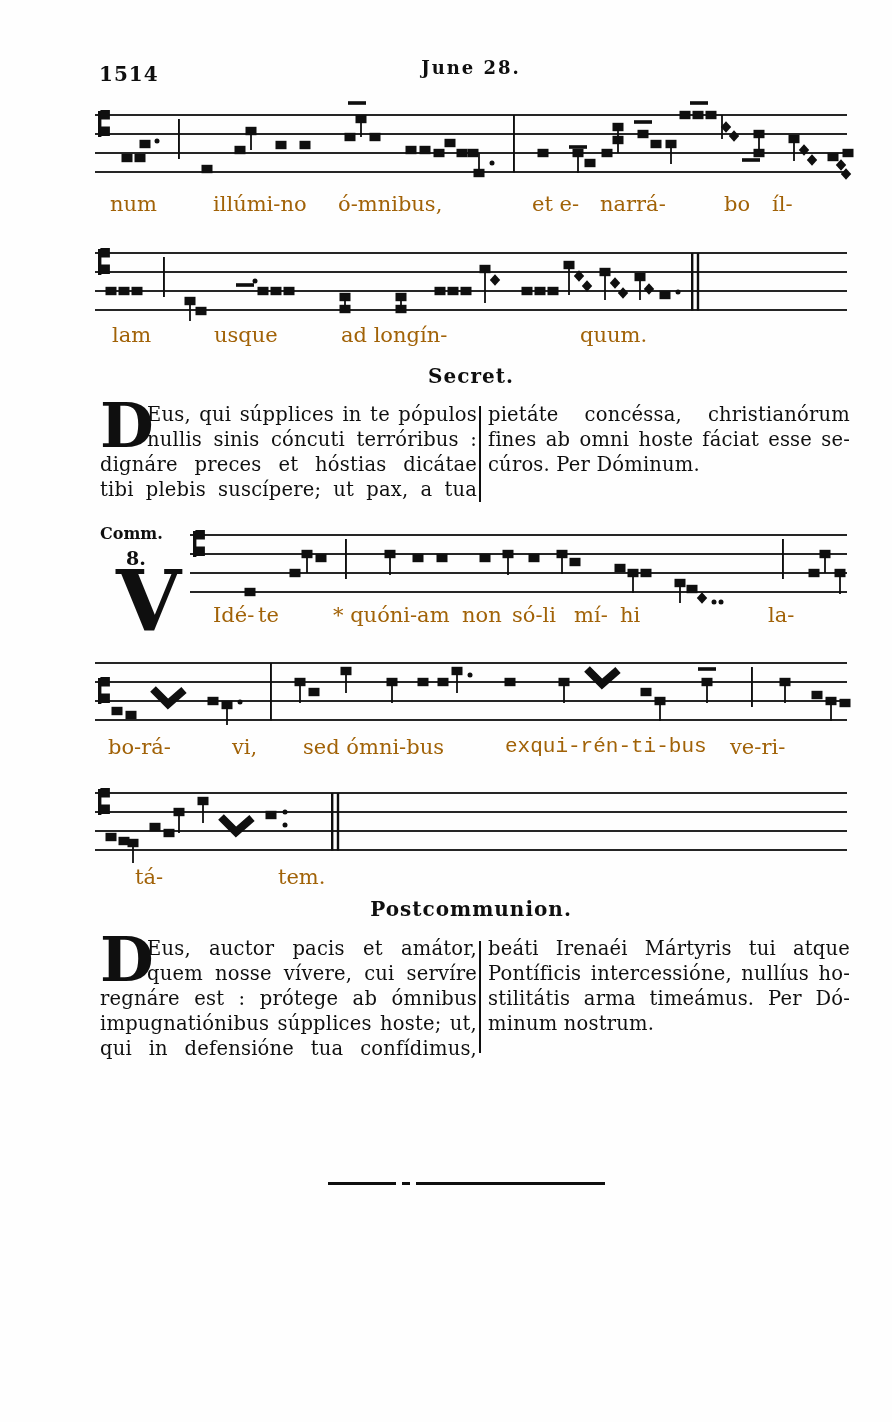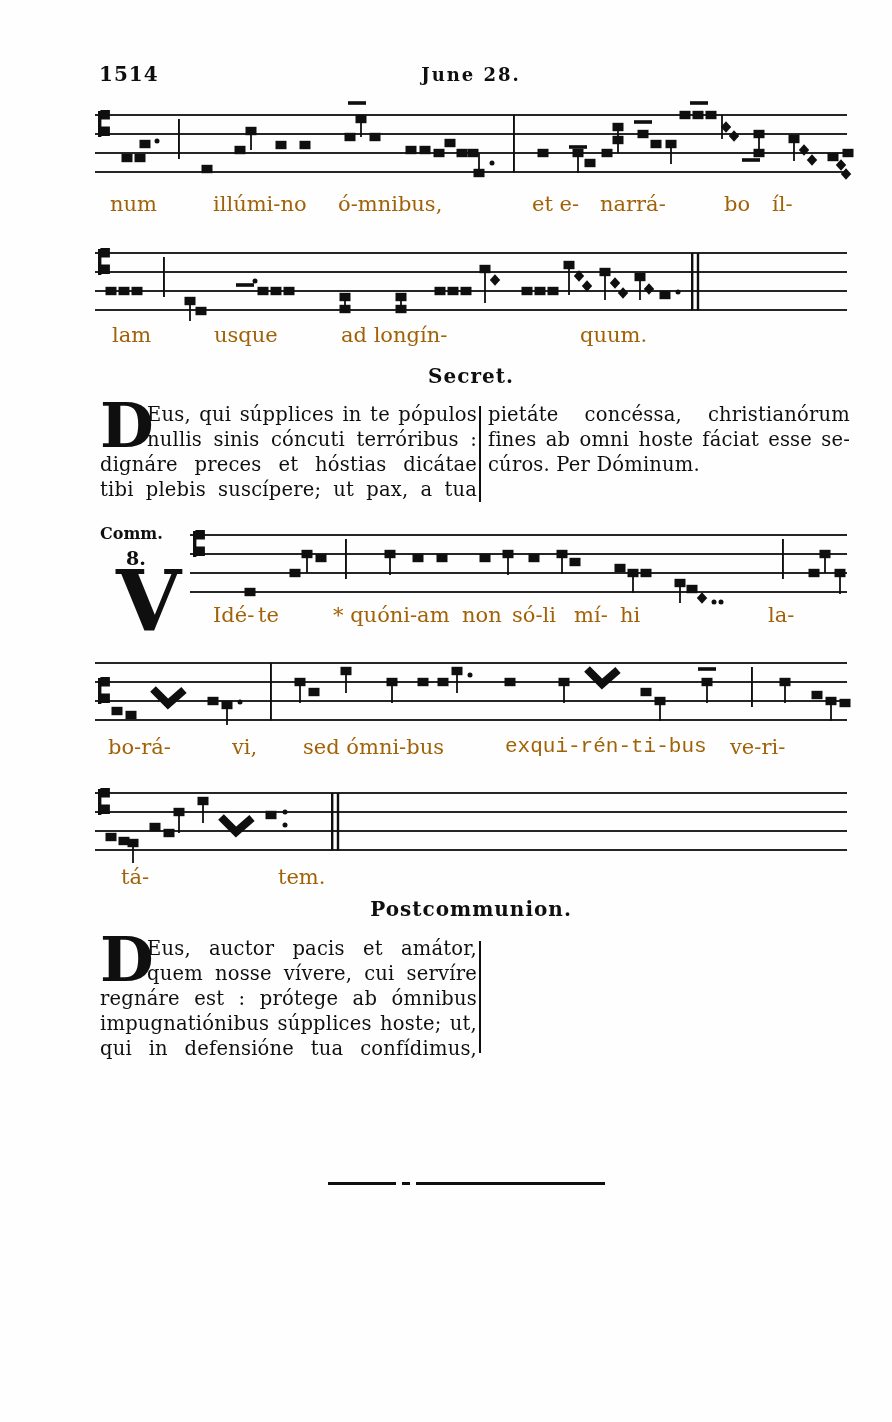--- a/index.html
+++ b/index.html
@@ -28,21 +28,21 @@
   .dropcap{position:absolute;left:0;top:-3px;font-size:62px;line-height:54px;font-weight:bold;}
   .col-divider{position:absolute;width:2px;background:#0f0f0f;}
   .rule-seg{position:absolute;height:3px;background:#0f0f0f;}
 </style>
 </head>
 <body>
 
 <div class="page">
 
   <div class="abs pageno" style="left:99px;top:62px;">1514</div>
-  <div class="abs date" style="top:64px;">June 28.</div>
+  <div class="abs date" style="top:57px;">June 28.</div>
 
   <div id="chant-layer">
       <div class="staff" style="left: 95px; top: 107px;">
         <svg width="752" height="92">
           <rect x="0" y="7.1" width="752" height="1.8" fill="#0f0f0f"></rect>
           <rect x="0" y="26.1" width="752" height="1.8" fill="#0f0f0f"></rect>
           <rect x="0" y="45.1" width="752" height="1.8" fill="#0f0f0f"></rect>
           <rect x="0" y="64.1" width="752" height="1.8" fill="#0f0f0f"></rect>
           <rect x="3" y="4" width="3.4" height="26" fill="#0f0f0f"></rect>
           <rect x="5.4" y="3" width="9.5" height="9.5" fill="#0f0f0f"></rect>
@@ -297,21 +297,21 @@
           <rect x="102.5" y="11.8" width="11" height="8.4" fill="#0f0f0f"></rect>
           <rect x="107.1" y="16" width="1.8" height="22" fill="#0f0f0f"></rect>
           <path d="M 126 32 L 141 47 L 157 33" stroke="#0f0f0f" stroke-width="8" fill="none"></path>
           <rect x="170.5" y="25.8" width="11" height="8.4" fill="#0f0f0f"></rect>
           <circle cx="190" cy="27" r="2.5" fill="#0f0f0f"></circle>
           <circle cx="190" cy="40" r="2.5" fill="#0f0f0f"></circle>
           <rect x="236" y="8" width="2.4" height="57.5" fill="#0f0f0f"></rect>
           <rect x="241.8" y="8" width="2.4" height="57.5" fill="#0f0f0f"></rect>
         </svg>
       </div>
-      <span class="lyric" style="left: 121px; top: 866px;">tá-</span>
+      <span class="lyric" style="left: 135px; top: 866px;">tá-</span>
       <span class="lyric" style="left: 278px; top: 866px;">tem.</span>
     </div>
 
   <div class="abs heading" style="top:364px;">Secret.</div>
   <div class="prayer-col" style="left:100px;top:402px;width:377px;">
       <span class="dropcap">D</span>
       <div class="prayer-line indent">Eus, qui súpplices in te pópulos</div>
       <div class="prayer-line indent">nullis sinis cóncuti terróribus :</div>
       <div class="prayer-line">dignáre preces et hóstias dicátae</div>
       <div class="prayer-line">tibi plebis suscípere; ut pax, a tua</div>
@@ -329,20 +329,26 @@
 
   <div class="abs heading" style="top:897px;">Postcommunion.</div>
   <div class="prayer-col" style="left:100px;top:936px;width:377px;">
       <span class="dropcap">D</span>
       <div class="prayer-line indent">Eus, auctor pacis et amátor,</div>
       <div class="prayer-line indent">quem nosse vívere, cui servíre</div>
       <div class="prayer-line">regnáre est : prótege ab ómnibus</div>
       <div class="prayer-line">impugnatiónibus súpplices hoste; ut,</div>
       <div class="prayer-line">qui in defensióne tua confídimus,</div>
     </div>
+  <div class="prayer-col" style="left:488px;top:936px;width:362px;">
+      <div class="prayer-line">beáti Irenaéi Mártyris tui atque</div>
+      <div class="prayer-line">Pontíficis intercessióne, nullíus ho-</div>
+      <div class="prayer-line">stilitátis arma timeámus. Per Dó-</div>
+      <div class="prayer-line plain">minum nostrum.</div>
+    </div>
   <div class="col-divider" style="left: 479px; top: 941px; height: 112px;"></div>
 
   <div id="footer-rule">
       <div class="rule-seg" style="left: 328px; top: 1182px; width: 68px;"></div>
       <div class="rule-seg" style="left: 402px; top: 1182px; width: 8px;"></div>
       <div class="rule-seg" style="left: 416px; top: 1182px; width: 189px;"></div>
     </div>
 
 </div>
 

